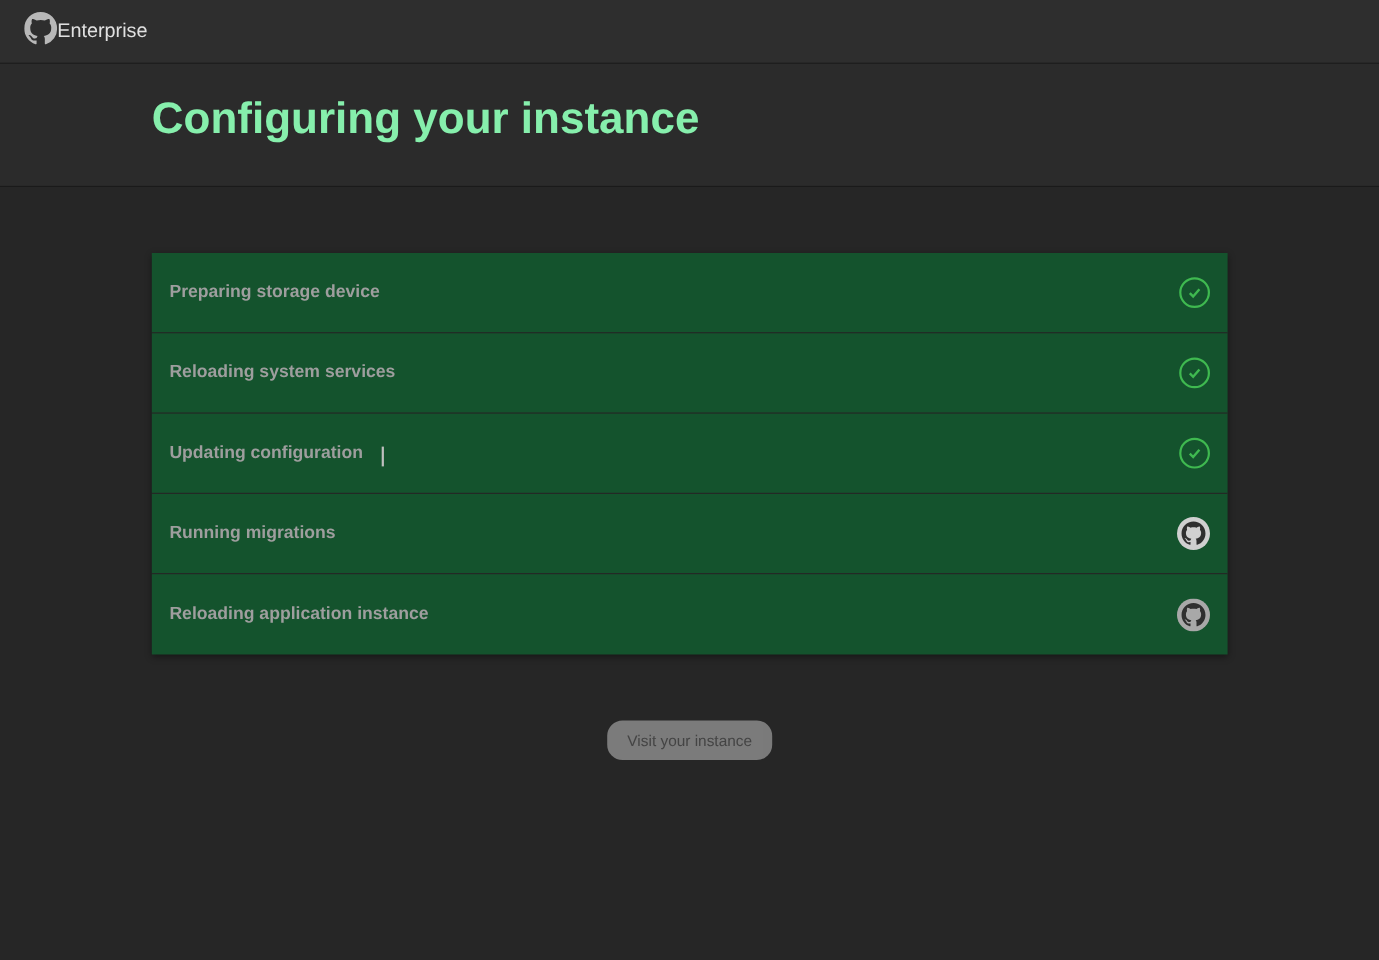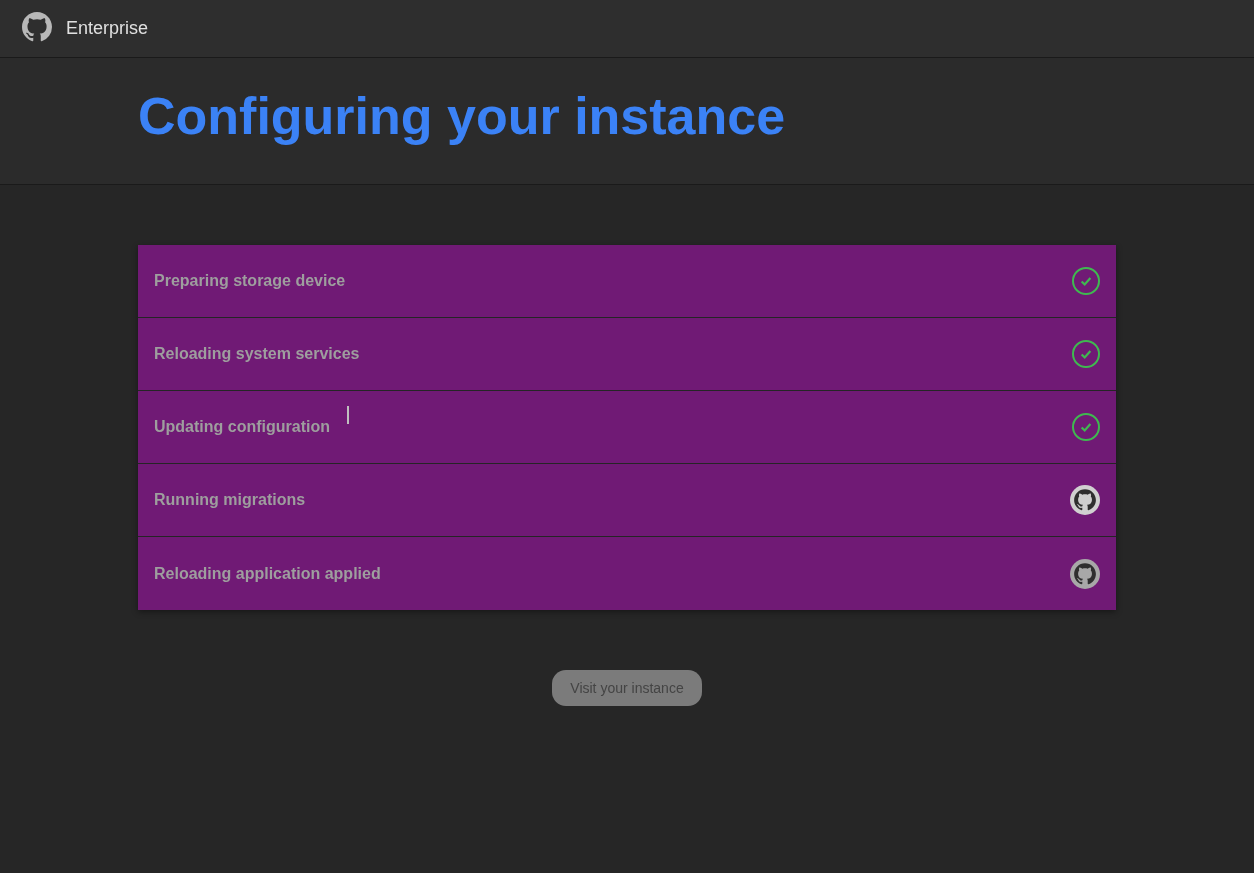--- a/index.html
+++ b/index.html
@@ -19,21 +19,20 @@
       background-color: #2e2e2e;
       height: 58px;
       display: flex;
       align-items: center;
       padding-left: 22px;
       border-bottom: 1px solid #1a1a1a;
     }
     .logo-wrap {
       display: flex;
       align-items: center;
-      gap: 14px;
     }
     .logo-icon {
       width: 30px;
       height: 30px;
       fill: #b8b8b8;
     }
     .logo-text {
       font-size: 18px;
       font-weight: 400;
       color: #e0e0e0;
@@ -41,41 +40,41 @@
     .hero {
       background-color: #2b2b2b;
       border-bottom: 1px solid #1a1a1a;
       padding: 28px 0 28px 0;
     }
     .hero-inner {
       width: 978px;
       margin: 0 auto;
     }
     .hero-title {
-      font-size: 52px;
+      font-size: 40px;
       font-weight: 700;
-      color: #3b82f6;
+      color: #86efac;
       margin-bottom: 10px;
     }
     .hero-sub {
       font-size: 15.5px;
       color: #d6d6d6;
       font-weight: 400;
     }
     .hero-sub strong {
       font-weight: 600;
       color: #ffffff;
     }
     .main {
       padding-top: 60px;
     }
     .steps {
       width: 978px;
       margin: 0 auto;
-      background-color: #701a75;
+      background-color: #14532d;
       box-shadow: 0 2px 6px rgba(0,0,0,0.4);
     }
     .step {
       height: 73px;
       display: flex;
       align-items: center;
       justify-content: space-between;
       padding: 0 16px;
       border-bottom: 1px solid #252525;
     }
@@ -194,21 +193,21 @@
       <span class="step-label">Running migrations</span>
       <span class="octocat-icon">
         <svg viewBox="0 0 16 16">
           <circle cx="8" cy="8" r="8" fill="#d0d0d0"></circle>
           <path fill="#2f2f2f" d="M8 2.2c-3.2 0-5.8 2.6-5.8 5.8 0 2.56 1.66 4.73 3.96 5.5.29.05.4-.12.4-.28v-1.08c-1.45.27-1.83-.35-1.95-.68-.07-.17-.35-.68-.59-.82-.2-.11-.49-.38-.01-.38.46-.01.78.42.89.59.52.88 1.35.63 1.69.48.05-.38.2-.63.37-.78-1.29-.14-2.64-.64-2.64-2.86 0-.63.22-1.15.59-1.56-.06-.14-.26-.74.06-1.54 0 0 .49-.15 1.59.59.46-.13.96-.2 1.45-.2.49 0 .99.07 1.45.2 1.11-.75 1.59-.59 1.59-.59.32.8.12 1.4.06 1.54.37.41.59.92.59 1.56 0 2.22-1.35 2.72-2.64 2.86.21.18.39.53.39 1.07v1.6c0 .15.11.33.4.28 2.3-.77 3.96-2.94 3.96-5.5 0-3.2-2.6-5.8-5.8-5.8z"></path>
         </svg>
       </span>
     </div>
 
     <div class="step">
-      <span class="step-label">Reloading application applied</span>
+      <span class="step-label">Reloading application instance</span>
       <span class="octocat-icon">
         <svg viewBox="0 0 16 16">
           <circle cx="8" cy="8" r="8" fill="#a8a8a8"></circle>
           <path fill="#2f2f2f" d="M8 2.2c-3.2 0-5.8 2.6-5.8 5.8 0 2.56 1.66 4.73 3.96 5.5.29.05.4-.12.4-.28v-1.08c-1.45.27-1.83-.35-1.95-.68-.07-.17-.35-.68-.59-.82-.2-.11-.49-.38-.01-.38.46-.01.78.42.89.59.52.88 1.35.63 1.69.48.05-.38.2-.63.37-.78-1.29-.14-2.64-.64-2.64-2.86 0-.63.22-1.15.59-1.56-.06-.14-.26-.74.06-1.54 0 0 .49-.15 1.59.59.46-.13.96-.2 1.45-.2.49 0 .99.07 1.45.2 1.11-.75 1.59-.59 1.59-.59.32.8.12 1.4.06 1.54.37.41.59.92.59 1.56 0 2.22-1.35 2.72-2.64 2.86.21.18.39.53.39 1.07v1.6c0 .15.11.33.4.28 2.3-.77 3.96-2.94 3.96-5.5 0-3.2-2.6-5.8-5.8-5.8z"></path>
         </svg>
       </span>
     </div>
 
   </div>
 

